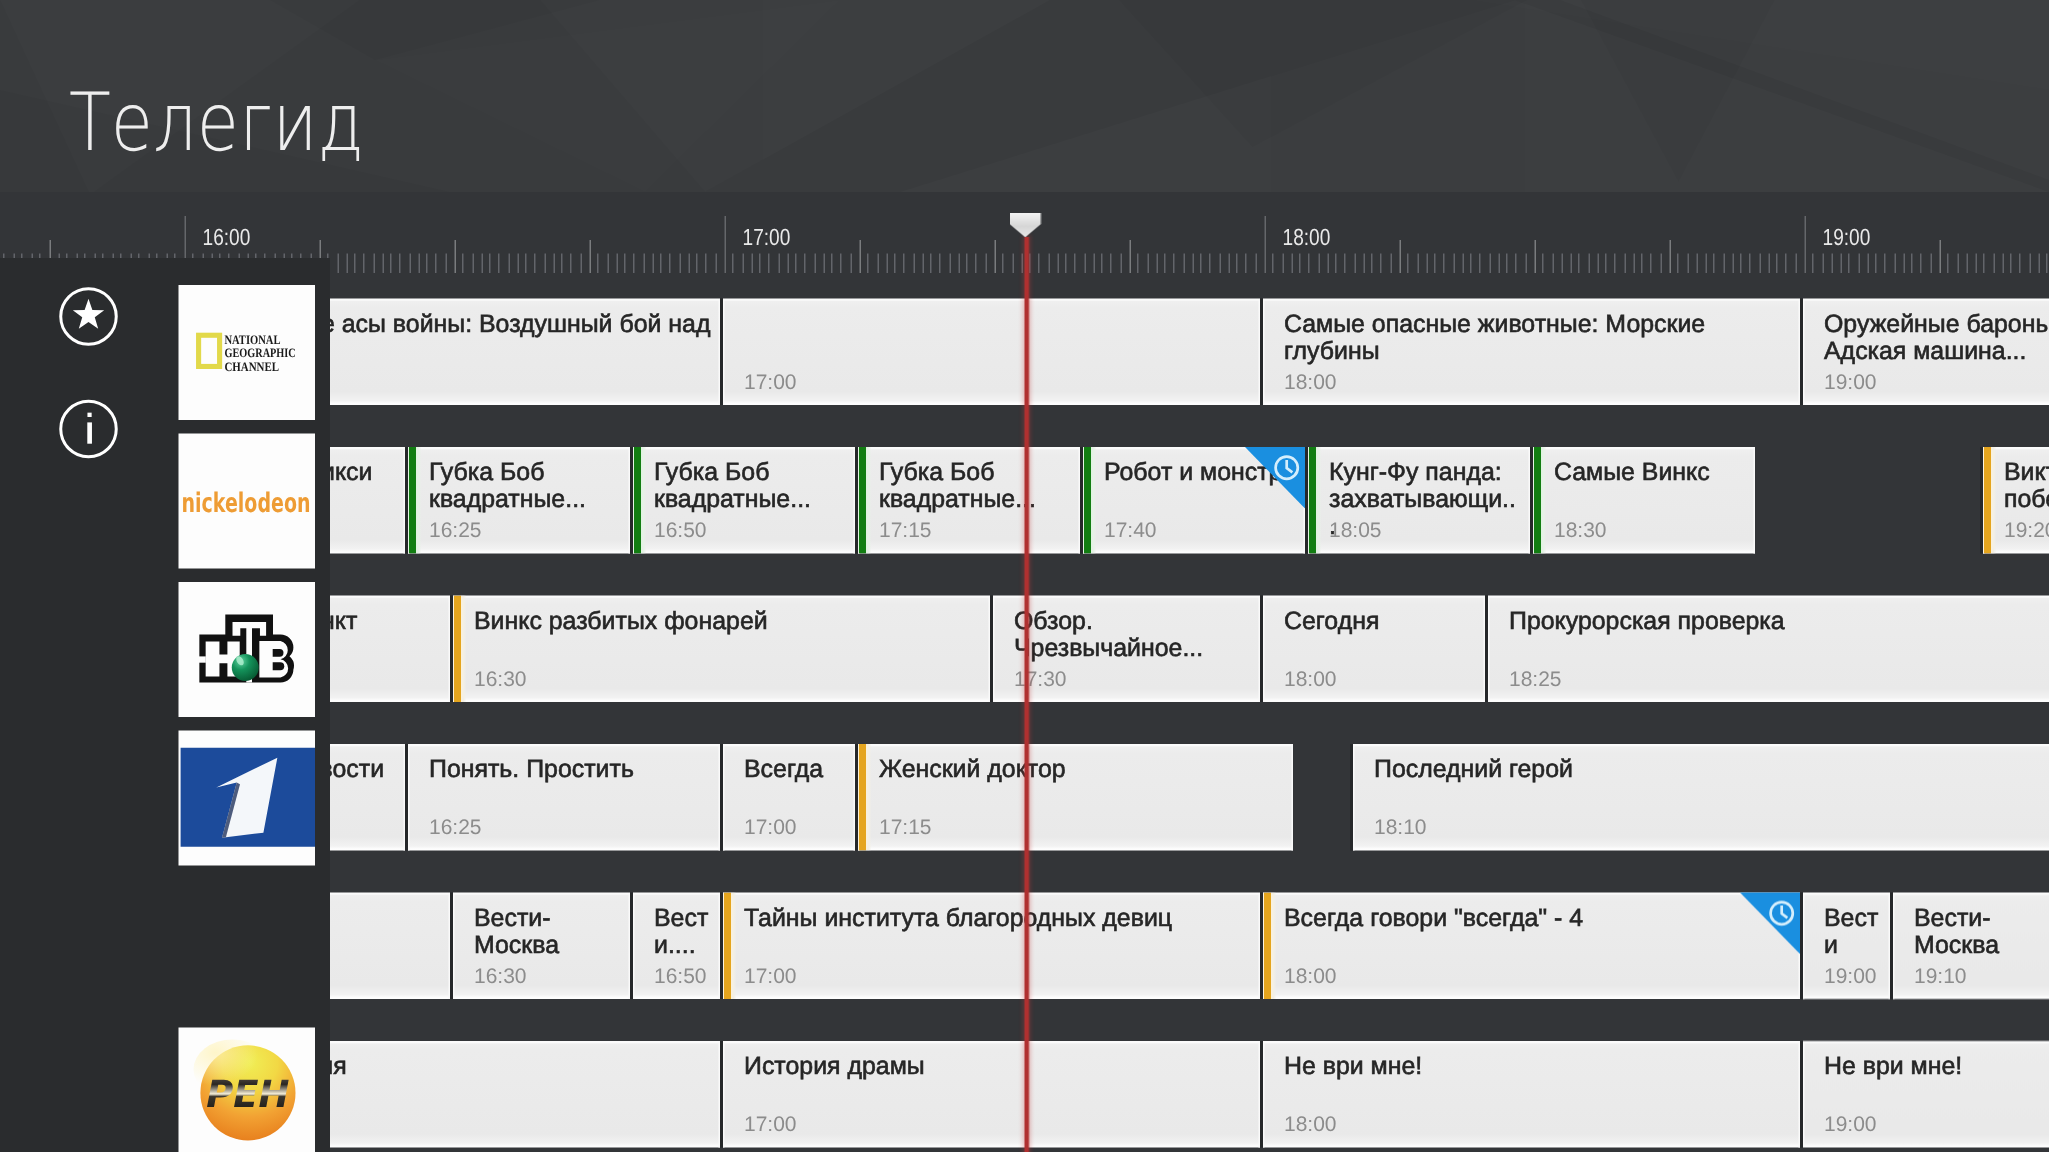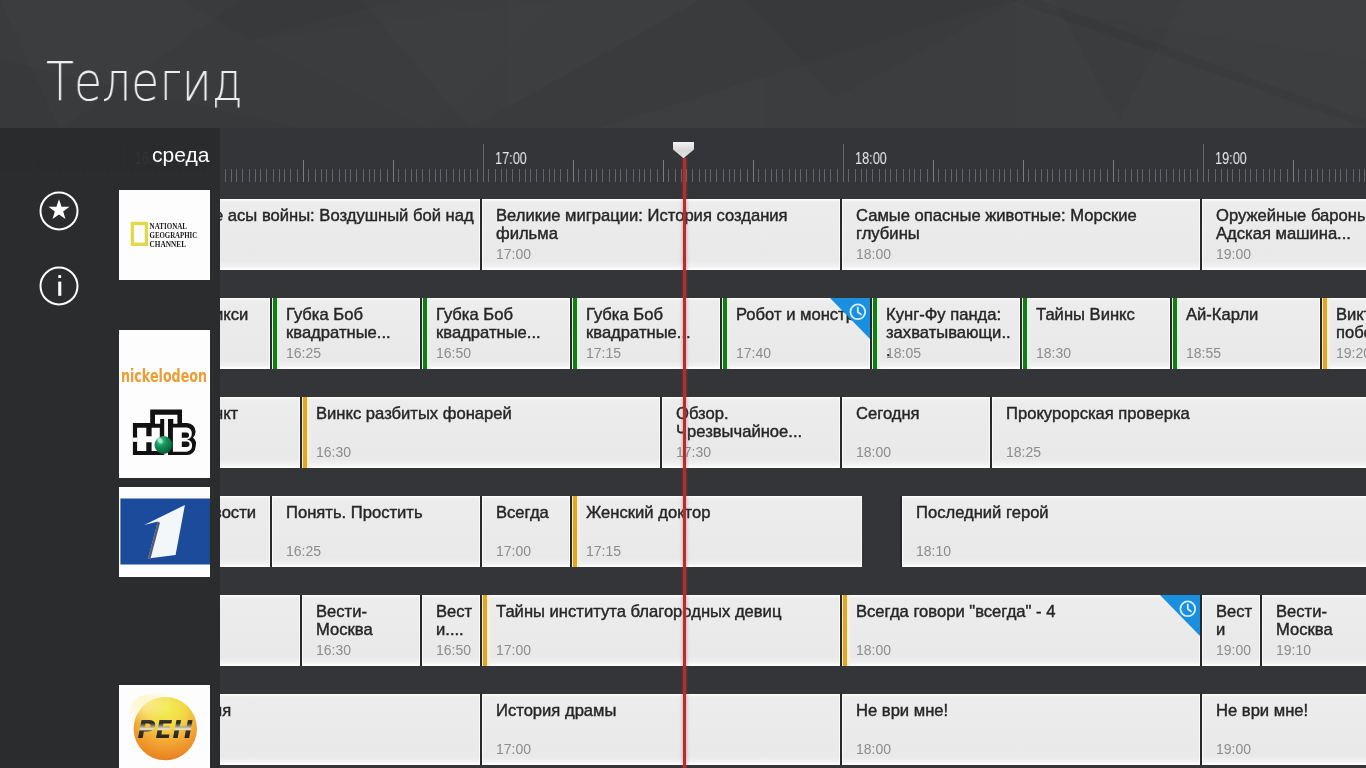--- a/index.html
+++ b/index.html
@@ -321,21 +321,20 @@
         <div class="hour-label" style="left:855px">18:00</div>
         <div class="hour-tick" style="left:1203px"></div>
         <div class="hour-label" style="left:1215px">19:00</div>
       </div>
     <div id="rows">
         <div class="row" style="top: 71px; width: 1366px;">
           <div class="prog dark" style="left: -168px; width: 648px;">
             <div class="ptitle" style="left:380px;white-space:nowrap">е асы войны: Воздушный бой над</div>
           </div>
           <div class="prog dark" style="left: 480px; width: 360px;">
-            <div class="ptitle">Великие миграции: История создания фильма</div>
             <div class="ptime">17:00</div>
           </div>
           <div class="prog dark" style="left: 840px; width: 360px;">
             <div class="ptitle">Самые опасные животные: Морские глубины</div>
             <div class="ptime">18:00</div>
           </div>
           <div class="prog dark" style="left: 1200px; width: 187.2px;">
             <div class="ptitle">Оружейные бароны: Адская машина...</div>
             <div class="ptime">19:00</div>
           </div>
@@ -371,27 +370,22 @@
               </svg>
             </div>
           </div>
           <div class="prog green" style="left: 870px; width: 150px;">
             <div class="bar"></div>
             <div class="ptitle">Кунг-Фу панда: захватывающи...</div>
             <div class="ptime">18:05</div>
           </div>
           <div class="prog green" style="left: 1020px; width: 150px;">
             <div class="bar"></div>
-            <div class="ptitle">Тайны Винкс</div>
+            <div class="ptitle">Самые Винкс</div>
             <div class="ptime">18:30</div>
-          </div>
-          <div class="prog green" style="left: 1170px; width: 150px;">
-            <div class="bar"></div>
-            <div class="ptitle">Ай-Карли</div>
-            <div class="ptime">18:55</div>
           </div>
           <div class="prog orange" style="left: 1320px; width: 150px;">
             <div class="bar"></div>
             <div class="ptitle">Виктория - победительница</div>
             <div class="ptime">19:20</div>
           </div>
         </div>
         <div class="row" style="top: 269px; width: 1366px;">
           <div class="prog dark" style="left: -168px; width: 468px;">
             <div class="ptitle" style="left:380px;white-space:nowrap">нкт</div>
@@ -498,40 +492,37 @@
           <linearGradient id="nmg" x1="0" y1="0" x2="0" y2="1">
         <stop offset="0%" stop-color="#f3f3f3"></stop>
             <stop offset="55%" stop-color="#d6d6d6"></stop>
         <stop offset="100%" stop-color="#e8e8e8"></stop>
           </linearGradient>
         </defs>
       <path d="M0 0 H21 V7.4 L10.5 16.2 L0 7.4 Z" fill="url(#nmg)"></path>
     </svg>
     <div id="sidebar">
       <div id="sidebar-body"></div>
-      <div id="dayrow">
-        <span id="day-label">среда</span>
-      </div>
     <div class="sbbtn" style="top: 63px;"><span><svg viewBox="0 0 40 40" width="40" height="40">
               <circle cx="20" cy="20" r="18.5" fill="none" stroke="#fff" stroke-width="2"></circle>
               <path d="M20.00 8.20 L22.59 15.64 L30.46 15.80 L24.18 20.56 L26.47 28.10 L20.00 23.60 L13.53 28.10 L15.82 20.56 L9.54 15.80 L17.41 15.64 Z" fill="#fff"></path>
             </svg></span></div>
         <div class="sbbtn" style="top: 138px;"><span><svg viewBox="0 0 40 40" width="40" height="40">
               <circle cx="20" cy="20" r="18.5" fill="none" stroke="#fff" stroke-width="2"></circle>
               <rect x="19.3" y="9.1" width="2.8" height="2.9" fill="#fff"></rect>
               <rect x="19.2" y="15.6" width="3.1" height="14.2" fill="#fff"></rect>
             </svg></span></div>
       </div>
   <div class="logo-tile" style="top: 62px;"><svg class="lg" viewBox="0 0 91 90" width="91" height="90">
           <rect x="13.4" y="33.5" width="14" height="20.8" fill="none" stroke="#e2d94a" stroke-width="3.4"></rect>
           <text x="30.6" y="39.2" font-family="'Liberation Serif',serif" font-size="8.6" font-weight="700" fill="#1a1a1a" textLength="37.4" lengthAdjust="spacingAndGlyphs">NATIONAL</text>
           <text x="30.6" y="48.2" font-family="'Liberation Serif',serif" font-size="8.6" font-weight="700" fill="#1a1a1a" textLength="47.6" lengthAdjust="spacingAndGlyphs">GEOGRAPHIC</text>
           <text x="30.6" y="57.2" font-family="'Liberation Serif',serif" font-size="8.6" font-weight="700" fill="#1a1a1a" textLength="36.4" lengthAdjust="spacingAndGlyphs">CHANNEL</text>
         </svg></div>
-      <div class="logo-tile" style="top: 161px; margin-top: 41px;"><svg class="lg" viewBox="0 0 91 90" width="91" height="90">
+      <div class="logo-tile" style="top: 161px;"><svg class="lg" viewBox="0 0 91 90" width="91" height="90">
           <text x="2" y="52" font-family="'DejaVu Sans',sans-serif" font-size="18" font-weight="700" fill="#ee9c34" textLength="86" lengthAdjust="spacingAndGlyphs">nickelodeon</text>
         </svg></div>
       <div class="logo-tile" style="top: 260px;"><svg class="lg" viewBox="0 0 91 90" width="91" height="90">
           <path fill="#111" d="M13.9 35 H31.2 V21.6 H63 V35 H68 a8.6 8.6 0 0 1 8.6 8.6 a8 8 0 0 1 -2.6 5.9 a8.6 8.6 0 0 1 2.6 8.9 a8.6 8.6 0 0 1 -8.6 8.6 H13.9 Z"></path>
           <g fill="#fdfdfd">
             <path d="M18.1 39.7 H27.3 V48.3 H32.6 V39.7 H40.8 V63 H32.6 V54.2 H27.3 V63 H18.1 Z"></path>
             <rect x="13.6" y="49.6" width="4.6" height="4.2"></rect>
             <path d="M36 26.7 H58.4 V35.8 H54.3 V30.9 H49 V67 H45.2 V30.9 H41.2 V35.8 H36 Z"></path>
             <path d="M53.9 39.4 H68 a6.2 6.2 0 0 1 0 12.1 a6.2 6.2 0 0 1 0 12.2 H53.9 Z"></path>
           </g>

